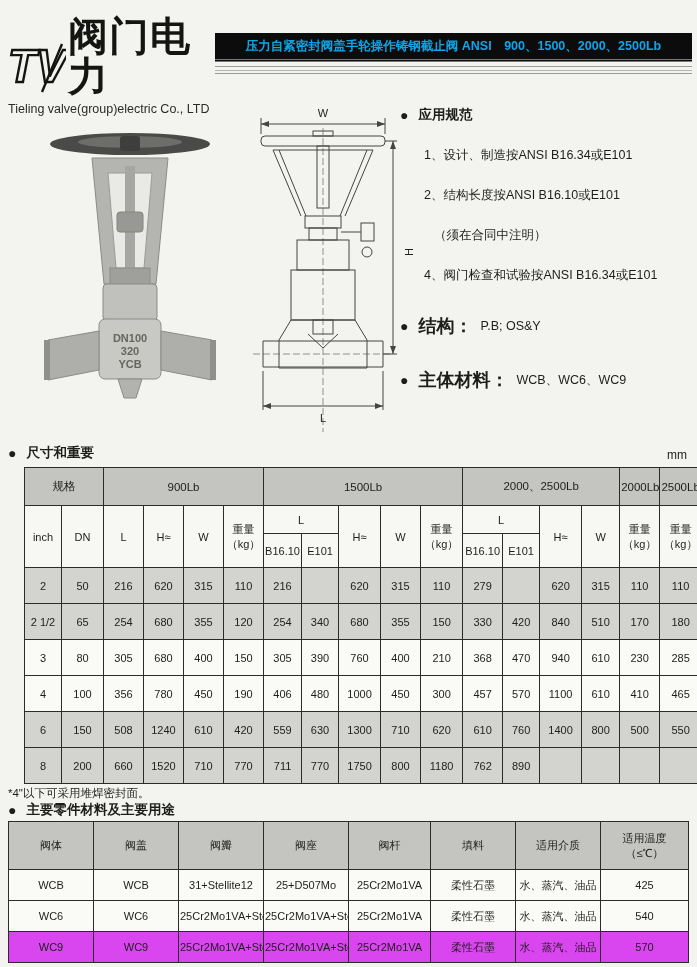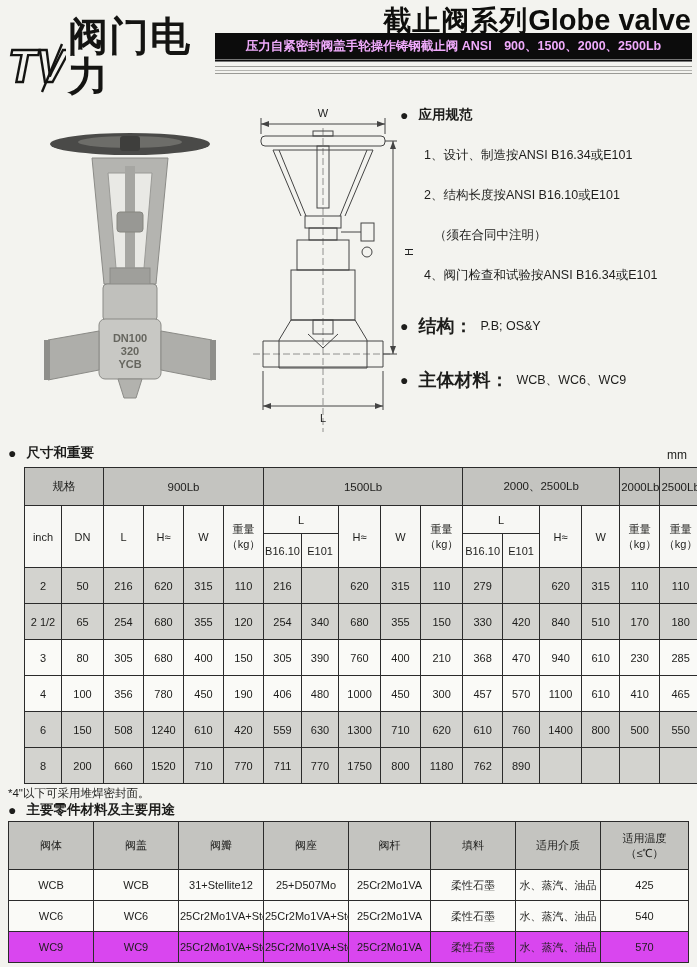--- a/index.html
+++ b/index.html
@@ -17,21 +17,21 @@
   .logo-text{font-size:40px;font-weight:bold;letter-spacing:1px;color:#141412;line-height:1;margin-left:2px;}
   .company{font-size:12.5px;color:#2a2a28;margin-top:6px;white-space:nowrap;}
   .page-title{
     position:absolute;top:2px;right:6px;white-space:nowrap;
     font-weight:bold;color:#0e0e0c;
   }
   .page-title .cn{font-size:28px;letter-spacing:1px;}
   .page-title .en{font-size:29px;letter-spacing:0;}
   .subtitle-bar{
     position:absolute;left:215px;top:33px;width:477px;height:29px;
-    background:#0c0c0c;color:#f0abfc;display:flex;align-items:center;justify-content:center;
+    background:#0c0c0c;color:#0ea5e9;display:flex;align-items:center;justify-content:center;
     font-size:12.5px;font-weight:bold;white-space:nowrap;
     border-bottom:3px double #777;
   }
   .rule-lines{position:absolute;left:215px;top:66px;width:477px;height:8px;
     border-top:1px solid #9a9a96;border-bottom:1px solid #9a9a96;}
   .rule-lines::after{content:"";display:block;margin-top:3px;border-top:1px solid #b5b5b1;}
   
   .photo-svg{position:absolute;left:30px;top:118px;width:200px;height:295px;}
   .drawing-svg{position:absolute;left:233px;top:104px;width:180px;height:332px;}
   
@@ -72,25 +72,23 @@
 <div id="page">
 
   <div class="logo-block">
     <div class="logo-row">
       <svg class="logo-mark-svg" viewBox="0 0 58 56">
         <text x="0" y="42" font-size="46" font-weight="bold" font-style="italic" fill="none" stroke="#141412" stroke-width="2.4" font-family="Liberation Sans, sans-serif">TV</text>
         <line x1="54" y1="4" x2="34" y2="52" stroke="#141412" stroke-width="2.4"></line>
       </svg>
       <div class="logo-text">阀门电力</div>
     </div>
+    <div class="company">Tieling valve(group)electric Co., LTD</div>
   </div>
 
-  <div class="page-title">
-    <span class="cn">截止阀系列</span><span class="en">Globe valve</span>
-  </div>
 
   <div class="subtitle-bar">
     <span>压力自紧密封阀盖手轮操作铸钢截止阀 ANSI　900、1500、2000、2500Lb</span>
   </div>
   <div class="rule-lines"></div>
 
   <svg class="photo-svg" viewBox="0 0 200 295">
     <ellipse cx="100" cy="26" rx="80" ry="11" fill="#4a4a48"></ellipse>
     <ellipse cx="100" cy="24" rx="52" ry="6" fill="#6d6d69"></ellipse>
     <rect x="90" y="18" width="20" height="15" rx="3" fill="#3e3e3c"></rect>

